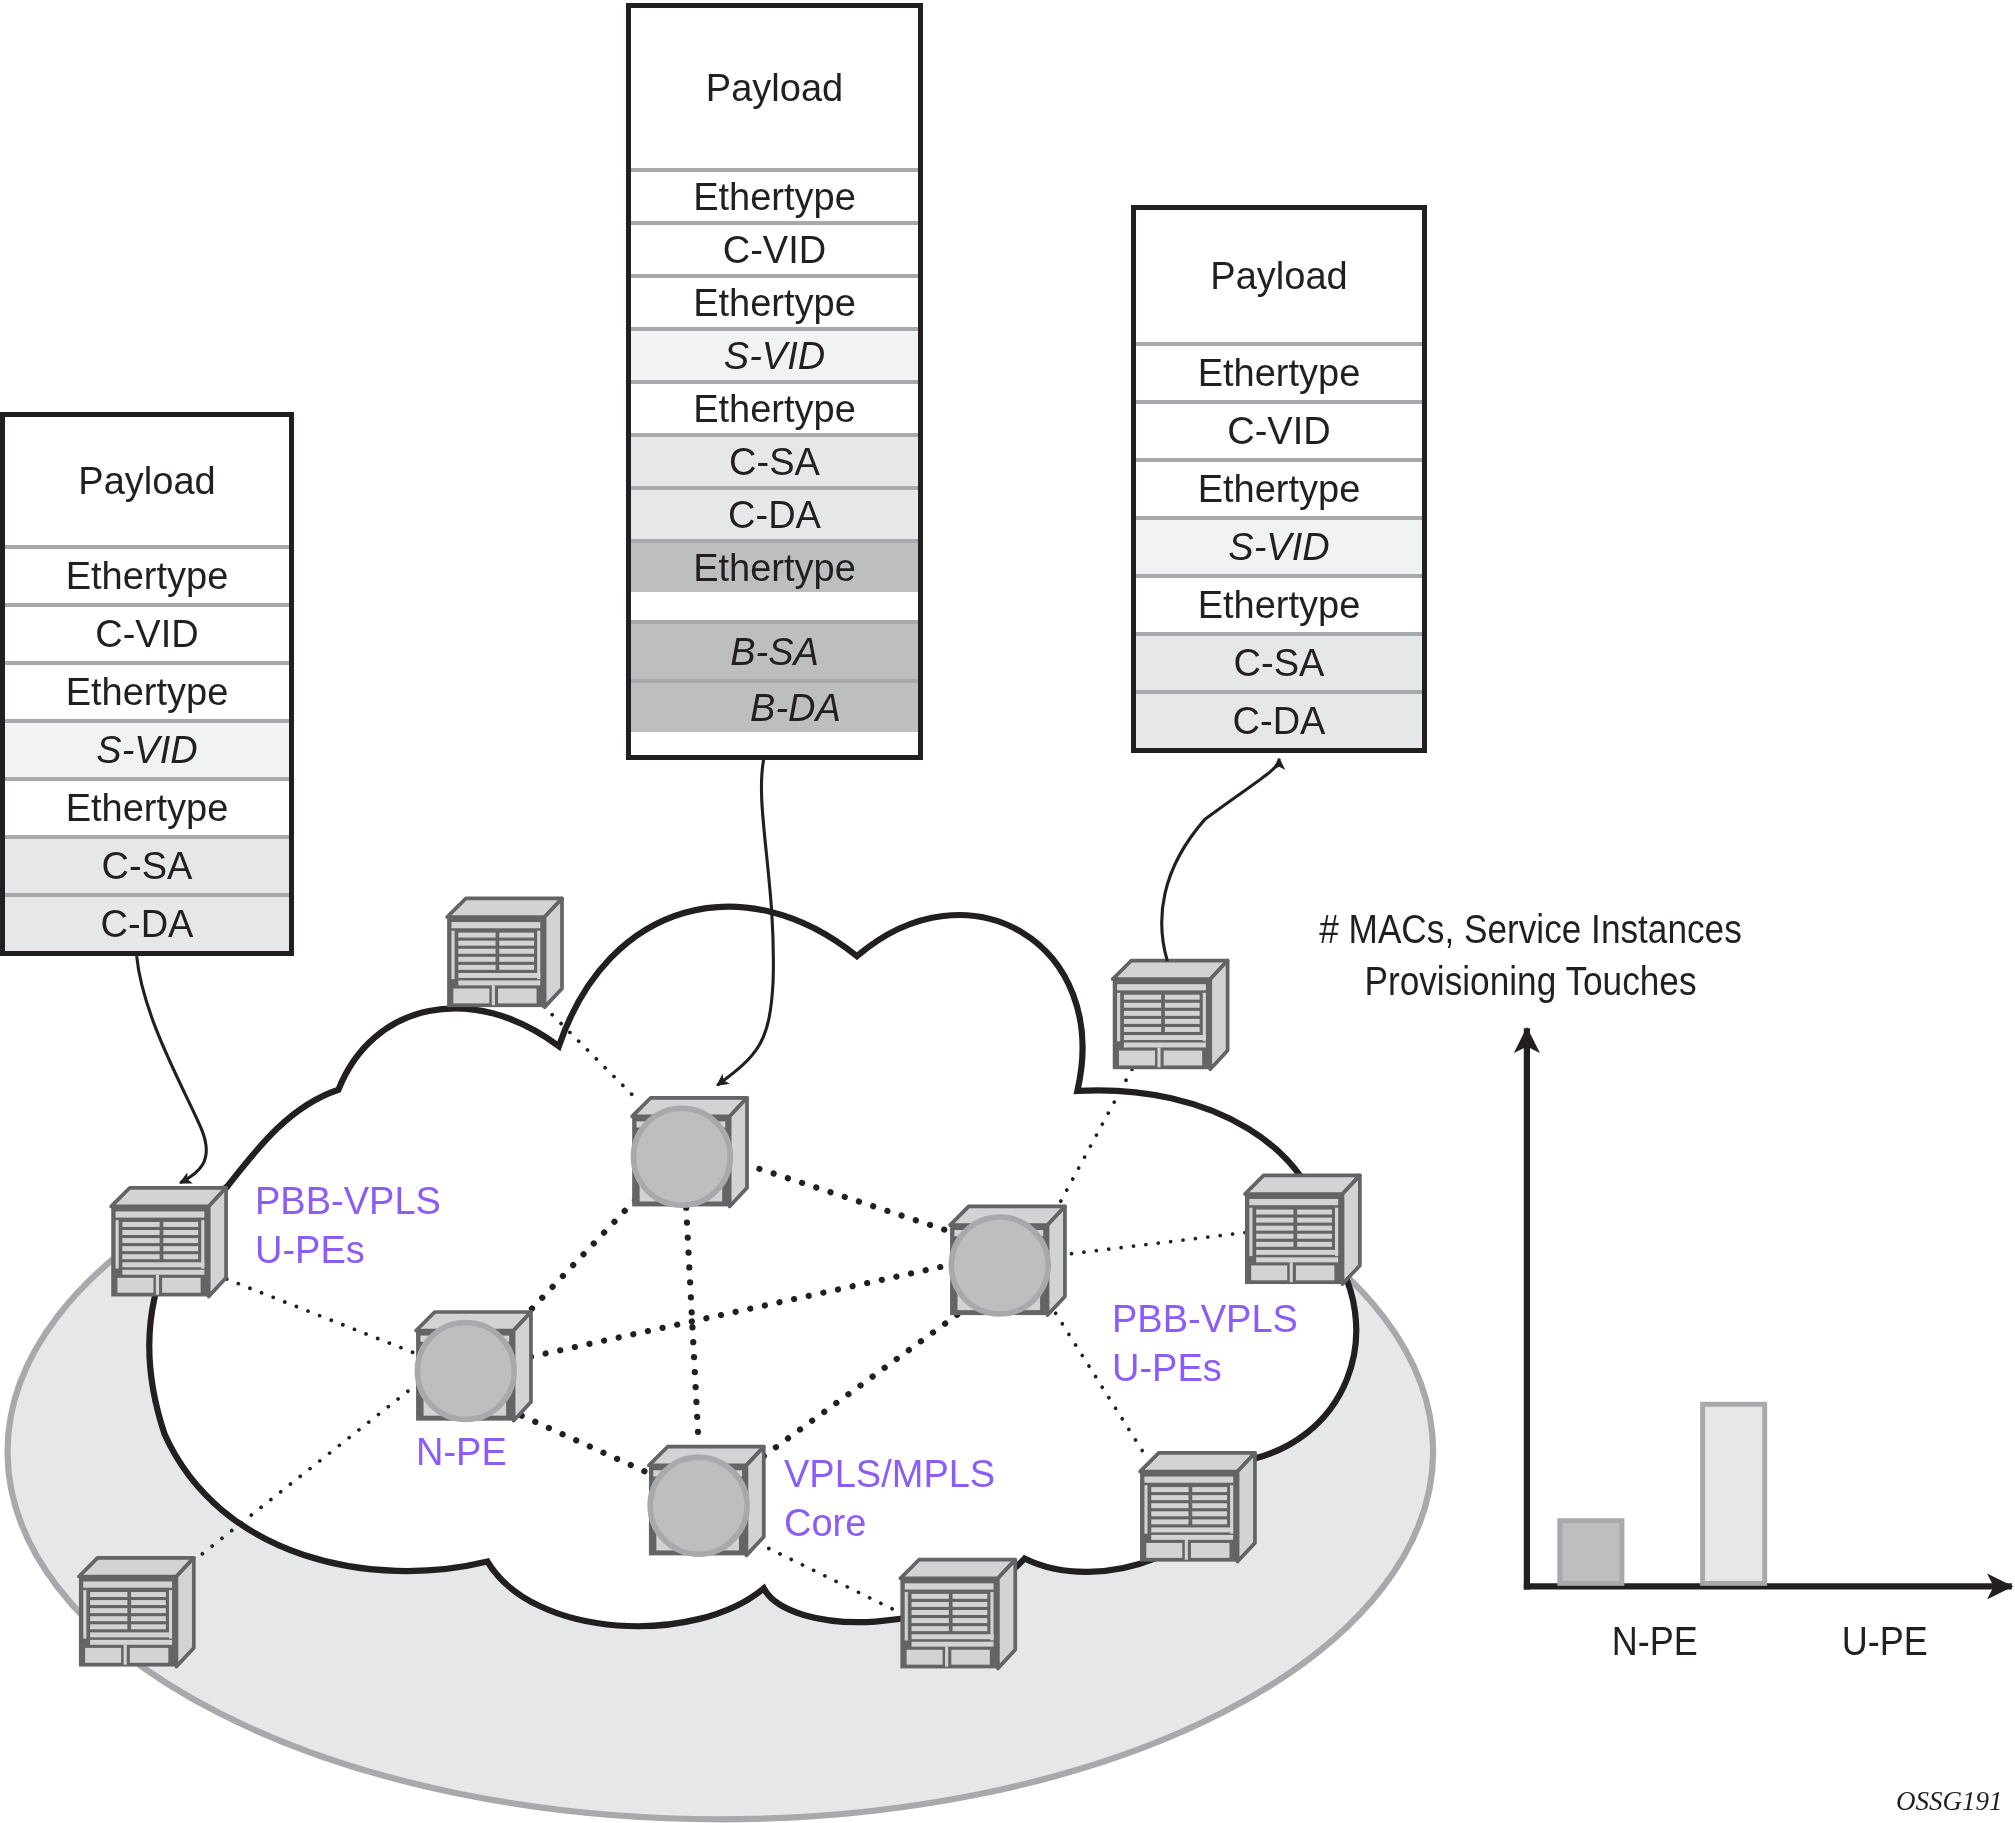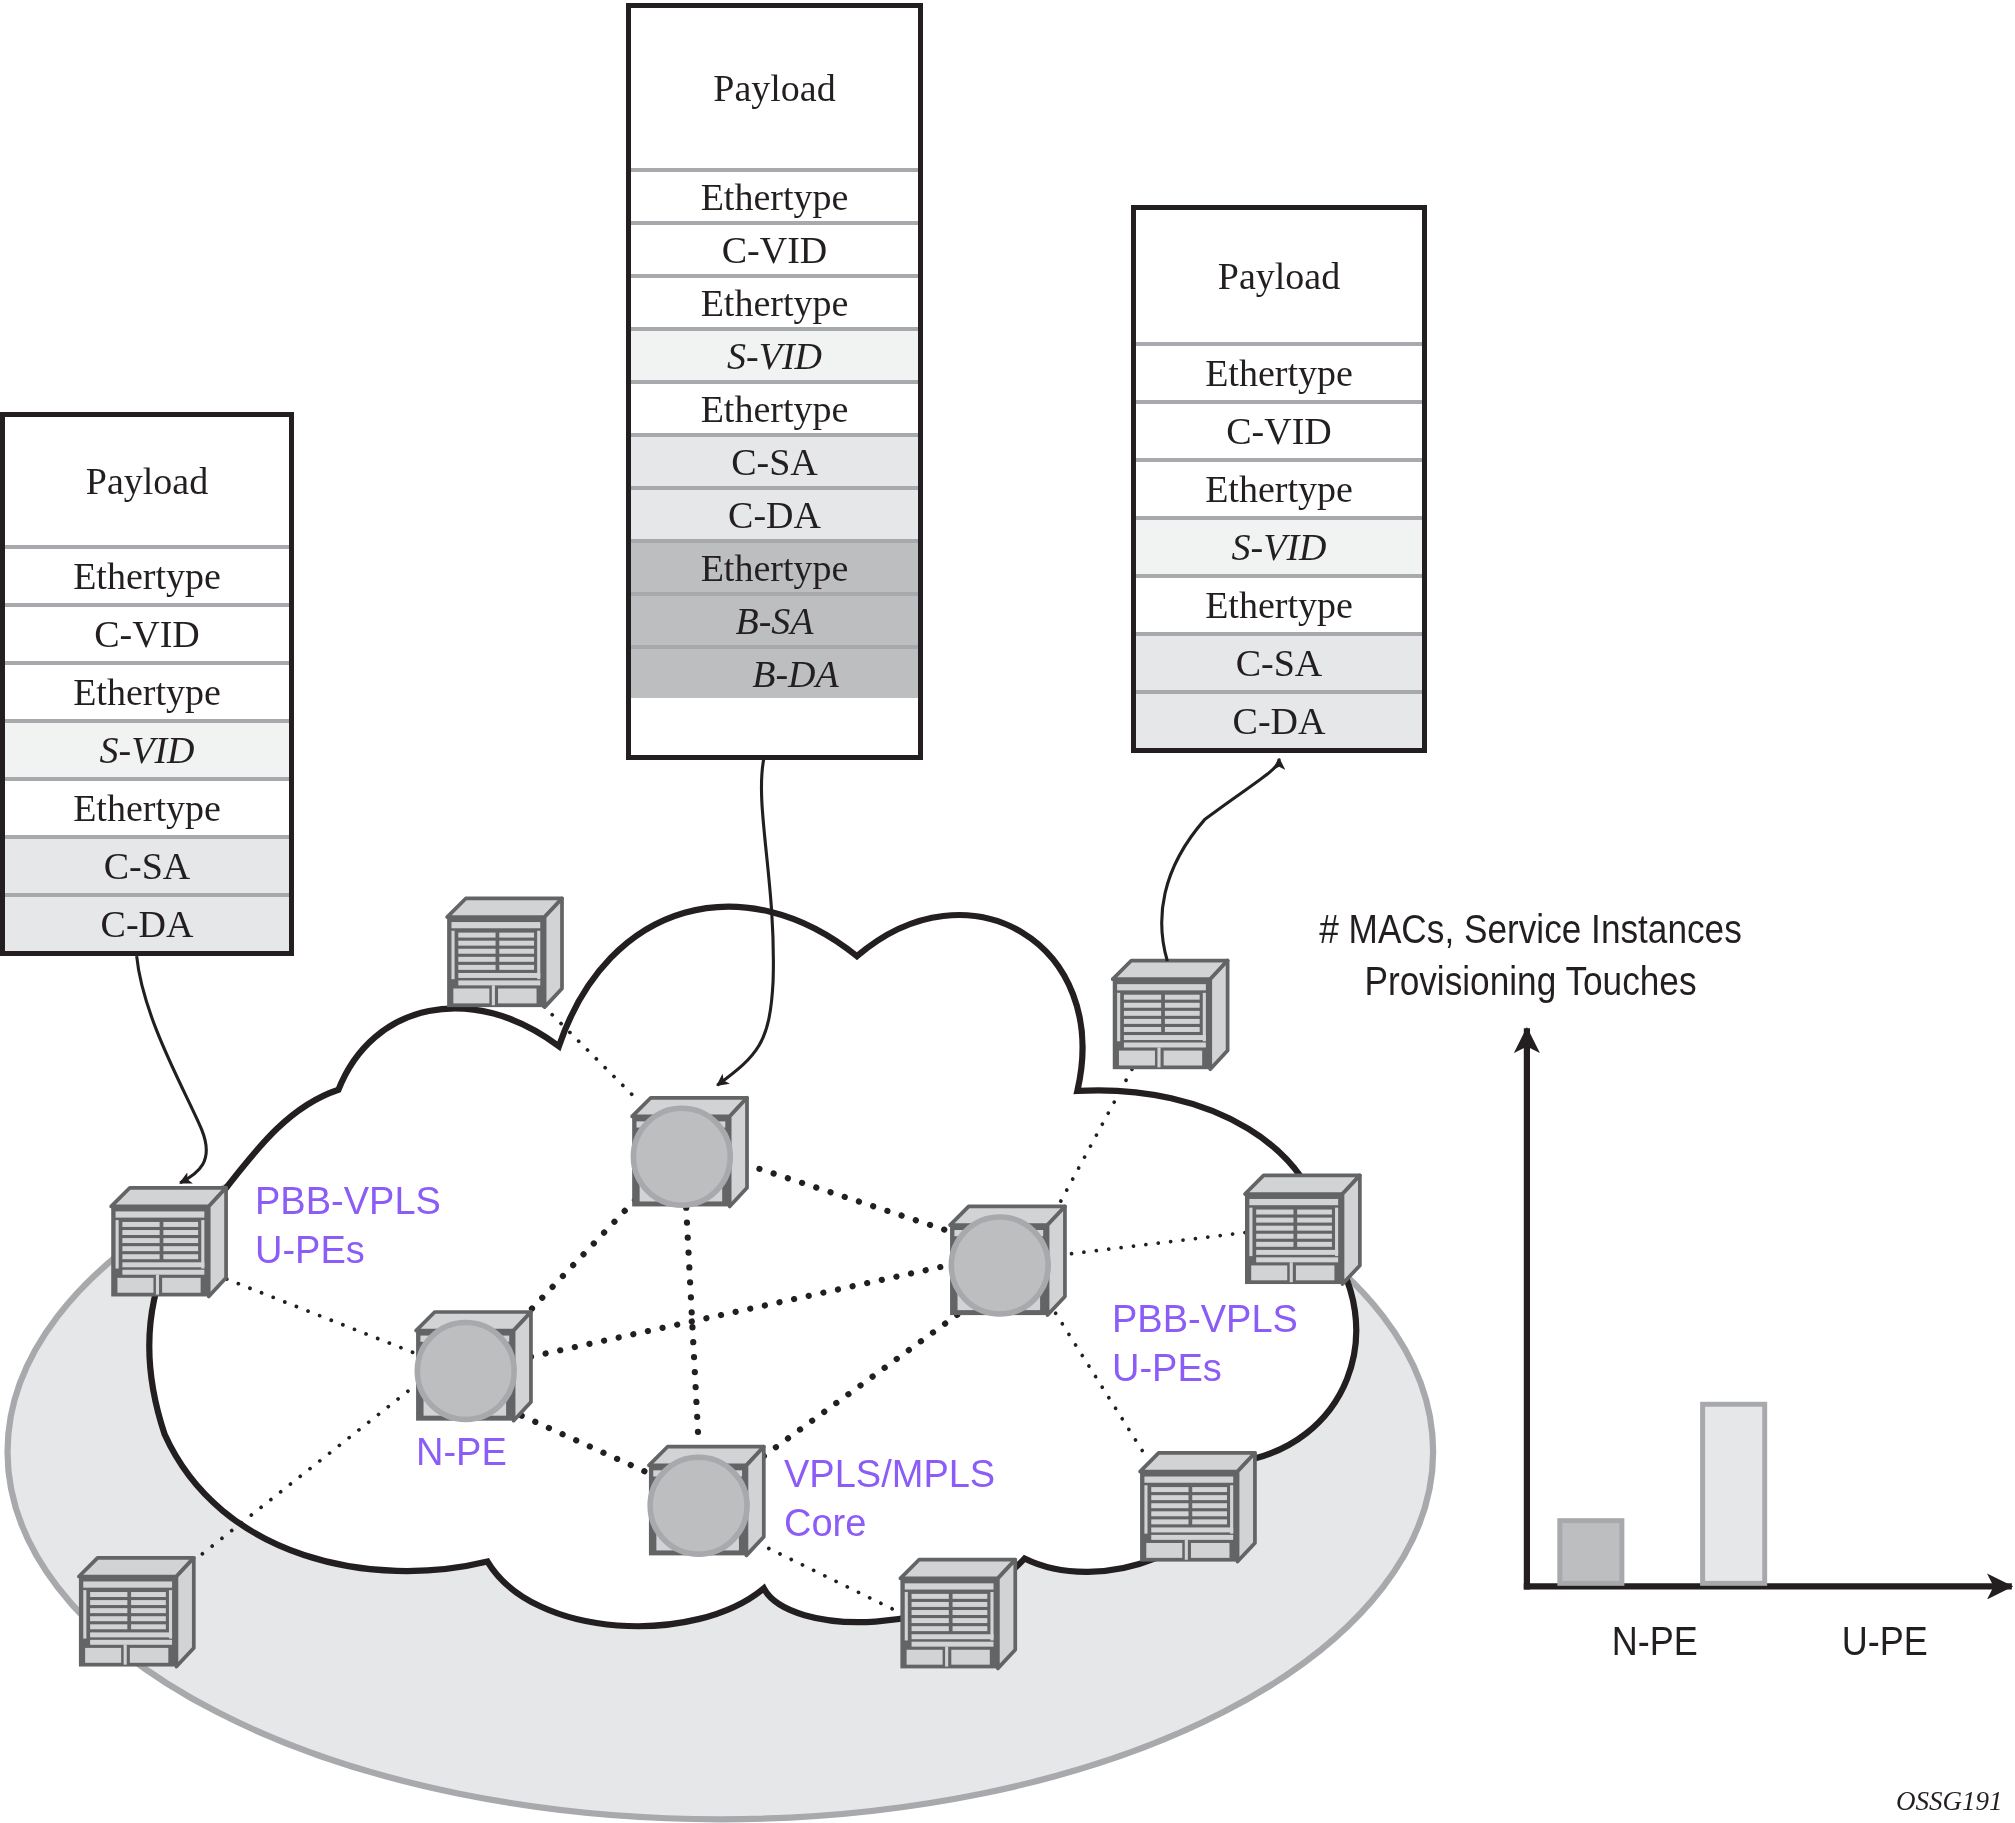--- a/index.html
+++ b/index.html
@@ -2,21 +2,21 @@
 <html style="font-size:10px"><head>
 <meta charset="utf-8">
 <style>
   html, body { margin: 0; padding: 0; background: #ffffff; }
   body { width: 2015px; height: 1823px; position: relative; overflow: hidden;
          font-family: "Liberation Sans", sans-serif; color: #231f20; }
   #scene { position: absolute; left: 0; top: 0; }
   .pkt { position: absolute; border: 5.6px solid #231f20; box-sizing: border-box; background: #ffffff;
          display: flex; flex-direction: column; }
   .pkt .row { display: flex; align-items: center; justify-content: center; font-size: 38px;
-              border-top: 4.3px solid #a7a9ac; box-sizing: border-box; line-height: 1; font-family: Liberation Serif, serif; }
+              border-top: 4.3px solid #a7a9ac; box-sizing: border-box; line-height: 1; }
   .pkt .row.payload { border-top: none; }
   .pkt .row.italic { font-style: italic; }
   .lbl { position: absolute; font-size: 38px; line-height: 1.3; color: #8b5cf6; white-space: nowrap; }
   .chart-title { position: absolute; font-size: 40px; line-height: 1.3; text-align: center; white-space: nowrap;
                  transform: scaleX(0.88); transform-origin: center top; }
   .cat-lbl { position: absolute; font-size: 40px; transform: scaleX(0.9); }
   .fig-id { position: absolute; right: 12.4px; bottom: 6.2px; font-family: "Liberation Serif", serif;
             font-style: italic; font-size: 27px; }
 </style>
 </head>
@@ -140,21 +140,21 @@
 <div class="pkt" id="pkt-center" style="left:626px; top:3.1px; width:297px; height:757px;">
     <div class="row payload" style="height: 160px; background: rgb(255, 255, 255);">Payload</div>
     <div class="row" style="height: 53px; background: rgb(255, 255, 255);">Ethertype</div>
     <div class="row" style="height: 53px; background: rgb(255, 255, 255);">C-VID</div>
     <div class="row" style="height: 53px; background: rgb(255, 255, 255);">Ethertype</div>
     <div class="row italic" style="height: 53px; background: rgb(241, 242, 242);">S-VID</div>
     <div class="row" style="height: 53px; background: rgb(255, 255, 255);">Ethertype</div>
     <div class="row" style="height: 53px; background: rgb(230, 231, 232);">C-SA</div>
     <div class="row" style="height: 53px; background: rgb(230, 231, 232);">C-DA</div>
     <div class="row" style="height: 53px; background: rgb(188, 190, 192);">Ethertype</div>
-    <div class="row italic" style="height: 53px; background: rgb(188, 190, 192);">B-SA</div>
+    <div class="row italic" style="height: 59px; background: rgb(188, 190, 192); margin-top: 28px;">B-SA</div>
     <div class="row italic" style="height: 53px; background: rgb(188, 190, 192); padding-left: 42px;">B-DA</div>
   </div>
 <div class="pkt" id="pkt-right" style="left:1131px; top:205px; width:296px; height:548px;">
     <div class="row payload" style="height: 132px; background: rgb(255, 255, 255);">Payload</div>
     <div class="row" style="height: 58px; background: rgb(255, 255, 255);">Ethertype</div>
     <div class="row" style="height: 58px; background: rgb(255, 255, 255);">C-VID</div>
     <div class="row" style="height: 58px; background: rgb(255, 255, 255);">Ethertype</div>
     <div class="row italic" style="height: 58px; background: rgb(241, 242, 242);">S-VID</div>
     <div class="row" style="height: 58px; background: rgb(255, 255, 255);">Ethertype</div>
     <div class="row" style="height: 58px; background: rgb(230, 231, 232);">C-SA</div>

